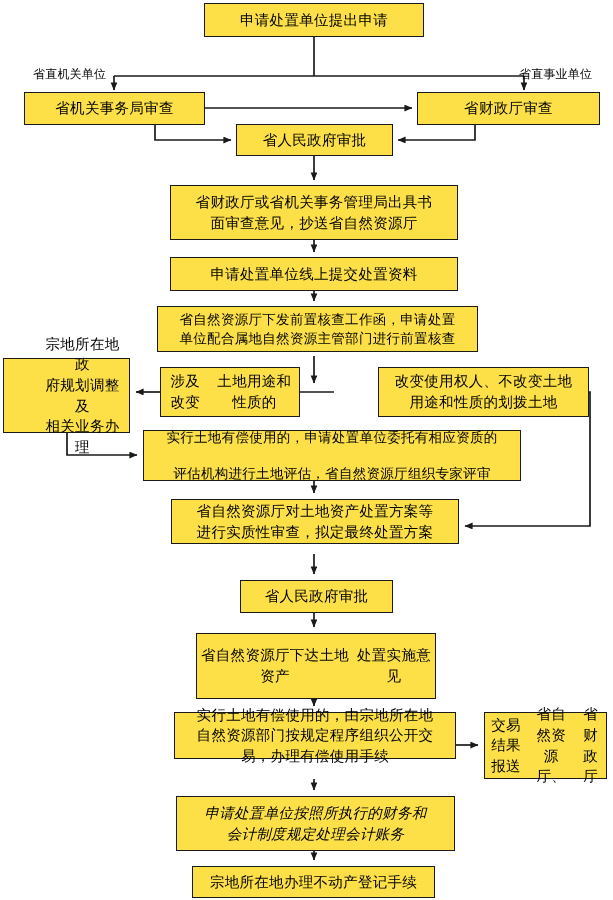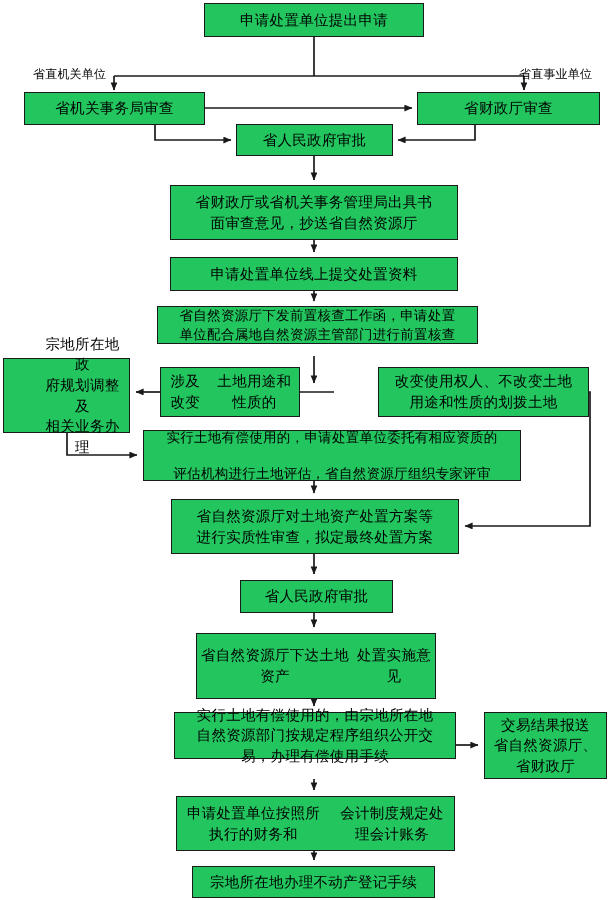--- a/index.html
+++ b/index.html
@@ -1,19 +1,19 @@
 <!DOCTYPE html>
 <html><head>
 <meta charset="utf-8">
 <style>
   html,body{margin:0;padding:0;background:#ffffff;}
   body{font-family:"Liberation Serif","DejaVu Serif",serif;}
   #stage{position:relative;width:613px;height:900px;background:#ffffff;overflow:hidden;}
   #wires{position:absolute;left:0;top:0;width:613px;height:900px;}
-  .node{position:absolute;box-sizing:border-box;border:1.4px solid #1a1a1a;background:#22c55e;
+  .node{position:absolute;box-sizing:border-box;border:1.4px solid #1a1a1a;background:#fde047;
         display:flex;align-items:center;justify-content:center;text-align:center;
         font-size:14.5px;line-height:1.42;color:#000000;letter-spacing:.3px;}
   .node.small{font-size:13.5px;}
   .freetext{position:absolute;font-size:12px;color:#000;white-space:nowrap;letter-spacing:.2px;}
   .node span{display:block;padding:0 4px;}
 </style>
 </head>
 <body>
 
 <div id="stage">
@@ -93,21 +93,21 @@
 
   <div class="node" style="left:170px;top:185px;width:288px;height:55px;flex-direction:column;">
     <span>省财政厅或省机关事务管理局出具书</span>
     <span>面审查意见，抄送省自然资源厅</span>
   </div>
 
   <div class="node" style="left:170px;top:257px;width:288px;height:34px;">
     <span>申请处置单位线上提交处置资料</span>
   </div>
 
-  <div class="node small" style="left:157px;top:306px;width:321px;height:38px;flex-direction:column;justify-content:center;">
+  <div class="node small" style="left:157px;top:306px;width:321px;height:46px;flex-direction:column;justify-content:center;">
     <span>省自然资源厅下发前置核查工作函，申请处置</span>
     <span>单位配合属地自然资源主管部门进行前置核查</span>
   </div>
 
   <div class="node" style="left:3px;top:358px;width:127px;height:75px;flex-direction:column;padding-left:32px;">
     <span>宗地所在地政</span>
     <span>府规划调整及</span>
     <span>相关业务办理</span>
   </div>
 
@@ -119,47 +119,47 @@
   <div class="node" style="left:334px;top:367px;width:211px;height:50px;flex-direction:column;margin-left:44px;">
     <span>改变使用权人、不改变土地</span>
     <span>用途和性质的划拨土地</span>
   </div>
 
   <div class="node small" style="left:143px;top:430px;width:378px;height:51px;flex-direction:column;gap:16px;">
     <span>实行土地有偿使用的，申请处置单位委托有相应资质的</span>
     <span>评估机构进行土地评估，省自然资源厅组织专家评审</span>
   </div>
 
-  <div class="node" style="left:171px;top:499px;width:288px;height:55px;flex-direction:column;">
+  <div class="node" style="left:171px;top:499px;width:288px;height:45px;flex-direction:column;">
     <span>省自然资源厅对土地资产处置方案等</span>
     <span>进行实质性审查，拟定最终处置方案</span>
   </div>
 
   <div class="node" style="left:240px;top:580px;width:153px;height:33px;">
     <span>省人民政府审批</span>
   </div>
 
   <div class="node" style="left:196px;top:633px;width:240px;height:66px;flex-direction:row;">
     <span>省自然资源厅下达土地资产</span>
     <span>处置实施意见</span>
   </div>
 
   <div class="node" style="left:174px;top:712px;width:282px;height:47px;flex-direction:column;">
     <span>实行土地有偿使用的，由宗地所在地</span>
     <span>自然资源部门按规定程序组织公开交</span>
     <span>易，办理有偿使用手续</span>
   </div>
 
-  <div class="node" style="left:484px;top:712px;width:123px;height:67px;flex-direction:column;">
+  <div class="node" style="left:484px;top:712px;width:123px;height:67px;flex-direction:row;">
     <span>交易结果报送</span>
     <span>省自然资源厅、</span>
     <span>省财政厅</span>
   </div>
 
-  <div class="node" style="left:176px;top:796px;width:279px;height:55px;flex-direction:row;">
+  <div class="node" style="left:176px;top:796px;width:279px;height:55px;flex-direction:column;font-style:italic;">
     <span>申请处置单位按照所执行的财务和</span>
     <span>会计制度规定处理会计账务</span>
   </div>
 
   <div class="node" style="left:192px;top:866px;width:243px;height:32px;align-items:center;">
     <span>宗地所在地办理不动产登记手续</span>
   </div>
 
 </div>
 

